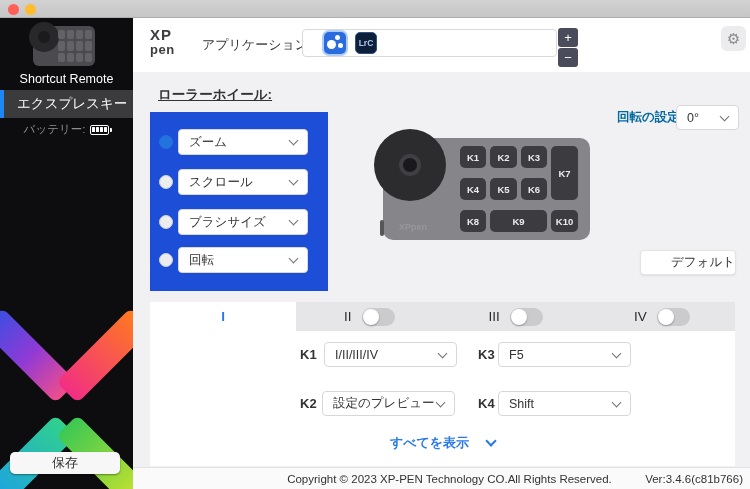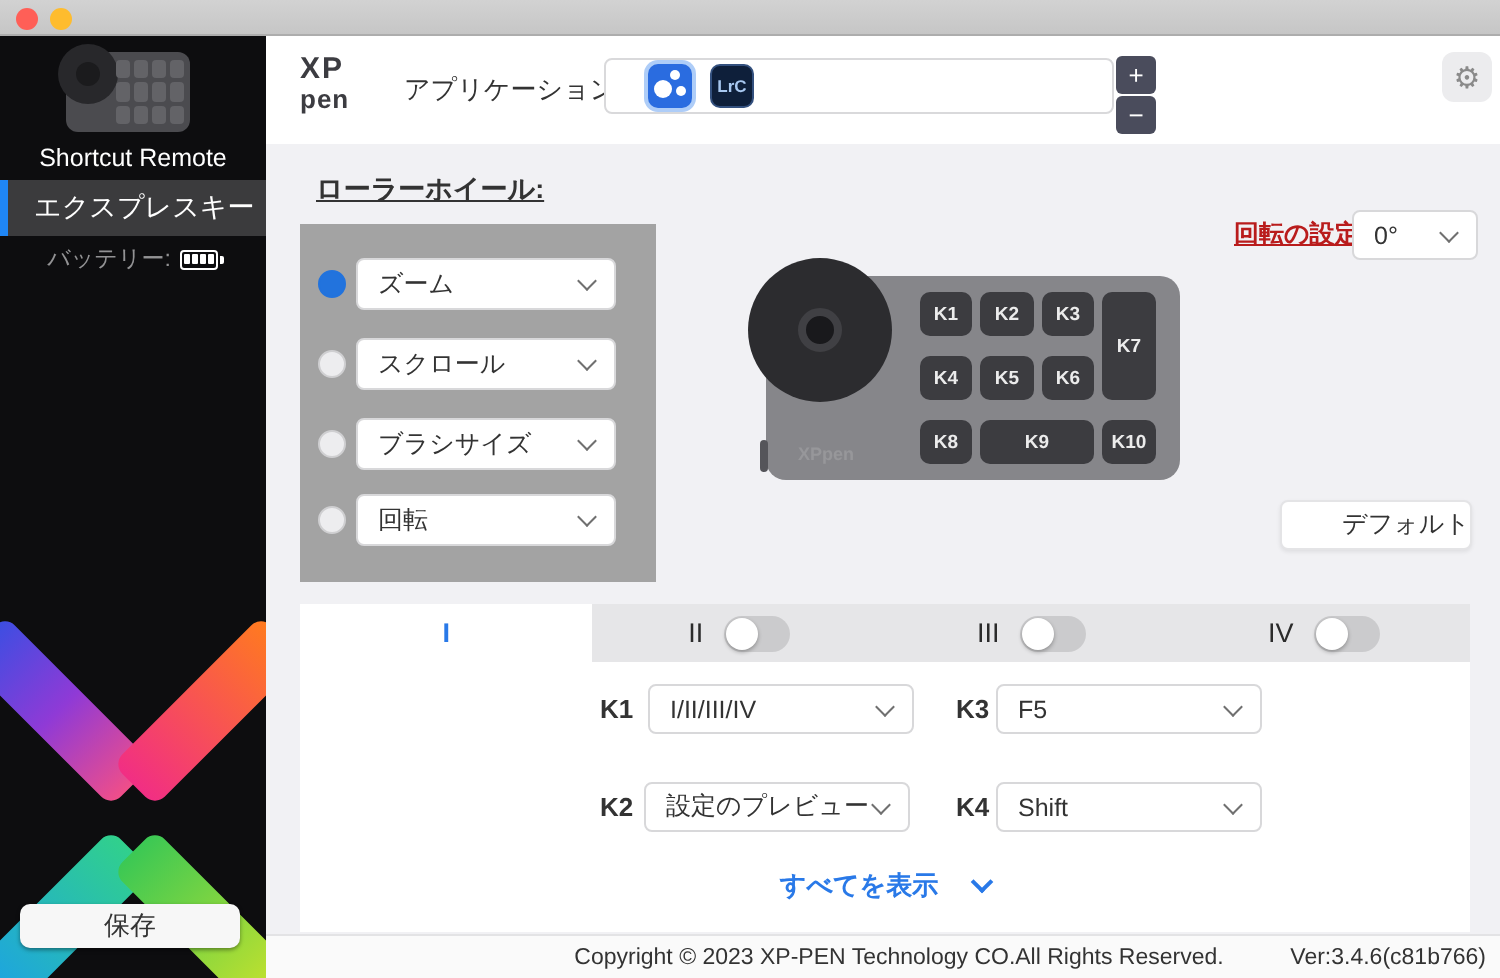--- a/index.html
+++ b/index.html
@@ -58,33 +58,33 @@
   .app-icon.lrc { background:#0e1f3a; border:1px solid #33507e; color:#a8c8f0; font-size:8.5px; font-weight:bold;
     display:flex; align-items:center; justify-content:center; }
   .pm { position:absolute; left:425px; top:10px; width:20px; display:flex; flex-direction:column; gap:1px; }
   .pm button { width:20px; height:19px; background:#4a4c5c; color:#fff; border:none; border-radius:3px;
     font-size:13px; line-height:1; display:flex; align-items:center; justify-content:center; cursor:pointer; }
   .gear-btn { position:absolute; left:588px; top:8px; width:25px; height:25px; background:#ececee; border:none;
     border-radius:6px; color:#8a8a8a; font-size:15px; display:flex; align-items:center; justify-content:center; cursor:pointer; }
 
   
   .roller-label { position:absolute; left:158px; top:86px; font-size:13.5px; font-weight:bold; color:#333;text-decoration:underline; }
-  .radio-panel { position:absolute; left:150px; top:112px; width:178px; height:179px; background:#a3a3a3; }
+  .radio-panel { position:absolute; left:150px; top:112px; width:178px; height:179px; background:#1d4ed8; }
   .wrow { position:absolute; left:0; width:178px; height:26px; }
   .wrow.r1{top:17px} .wrow.r2{top:57px} .wrow.r3{top:97px} .wrow.r4{top:135px}
   .radio { position:absolute; left:9px; top:6px; width:14px; height:14px; border-radius:50%;
     background:#ededef; border:1px solid #cfcfd1; cursor:pointer; }
   .radio.on { background:#2273dd; border-color:#2273dd; }
   .sel { background:#fff; border:1px solid #d8d8da; border-radius:4px; display:flex; align-items:center;
     justify-content:space-between; padding:0 10px; font-size:12.5px; color:#333; cursor:pointer; }
   .wrow .sel { position:absolute; left:28px; top:0; width:130px; height:26px; }
   .chev { width:7px; height:7px; border-right:1.6px solid #707070; border-bottom:1.6px solid #707070;
     transform:rotate(45deg); margin-top:-3px; flex:none; }
 
-  .rot-label { position:absolute; left:617px; top:109px; font-size:12.5px; font-weight:bold; color:#b91c1c;text-decoration:underline; }
+  .rot-label { position:absolute; left:617px; top:109px; font-size:12.5px; font-weight:bold; color:#0369a1; }
   .rot-sel { position:absolute; left:676px; top:105px; width:63px; height:25px; }
   .default-btn { position:absolute; left:640px; top:250px; width:96px; height:25px; background:#fff;
     border:1px solid #e4e4e6; border-radius:4px; font-size:12.5px; color:#333; box-shadow:0 1px 2px rgba(0,0,0,.08);
     display:flex; align-items:center; justify-content:flex-end; cursor:pointer; }
 
   
   .device { position:absolute; left:383px; top:138px; width:207px; height:102px; background:#86868a; border-radius:10px; }
   .wheel { position:absolute; left:-9px; top:-9px; width:72px; height:72px; border-radius:50%; background:#2c2c2f;
     display:flex; align-items:center; justify-content:center; }
   .hub { width:22px; height:22px; border-radius:50%; background:#19191c; border:4px solid #404044; }

